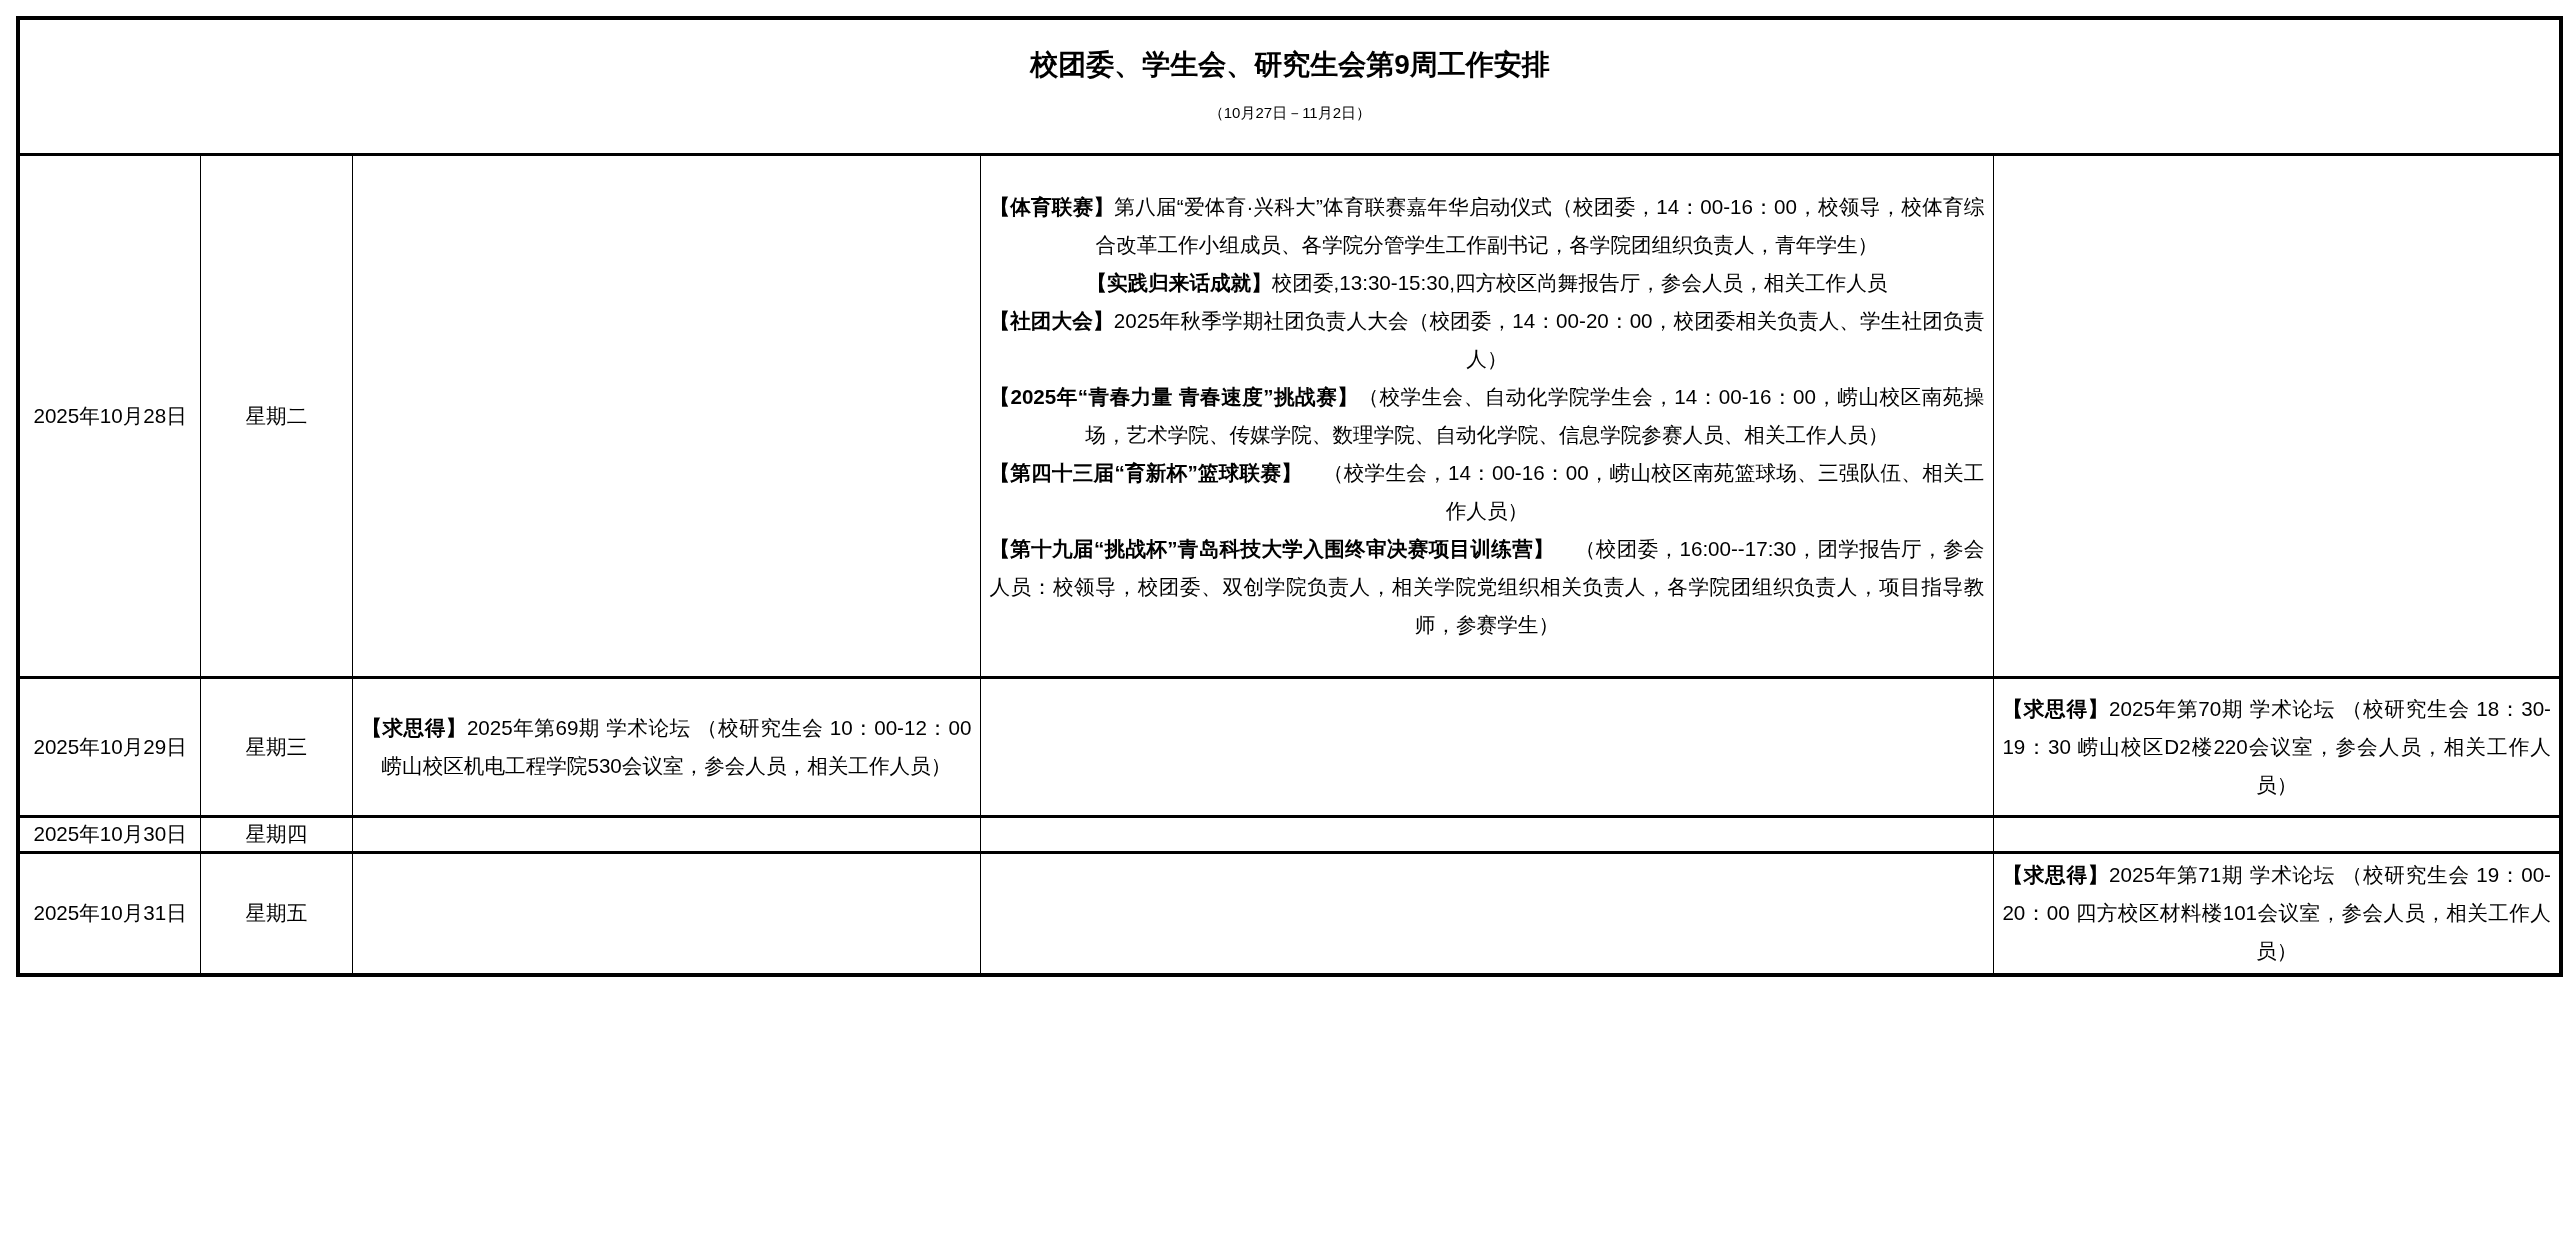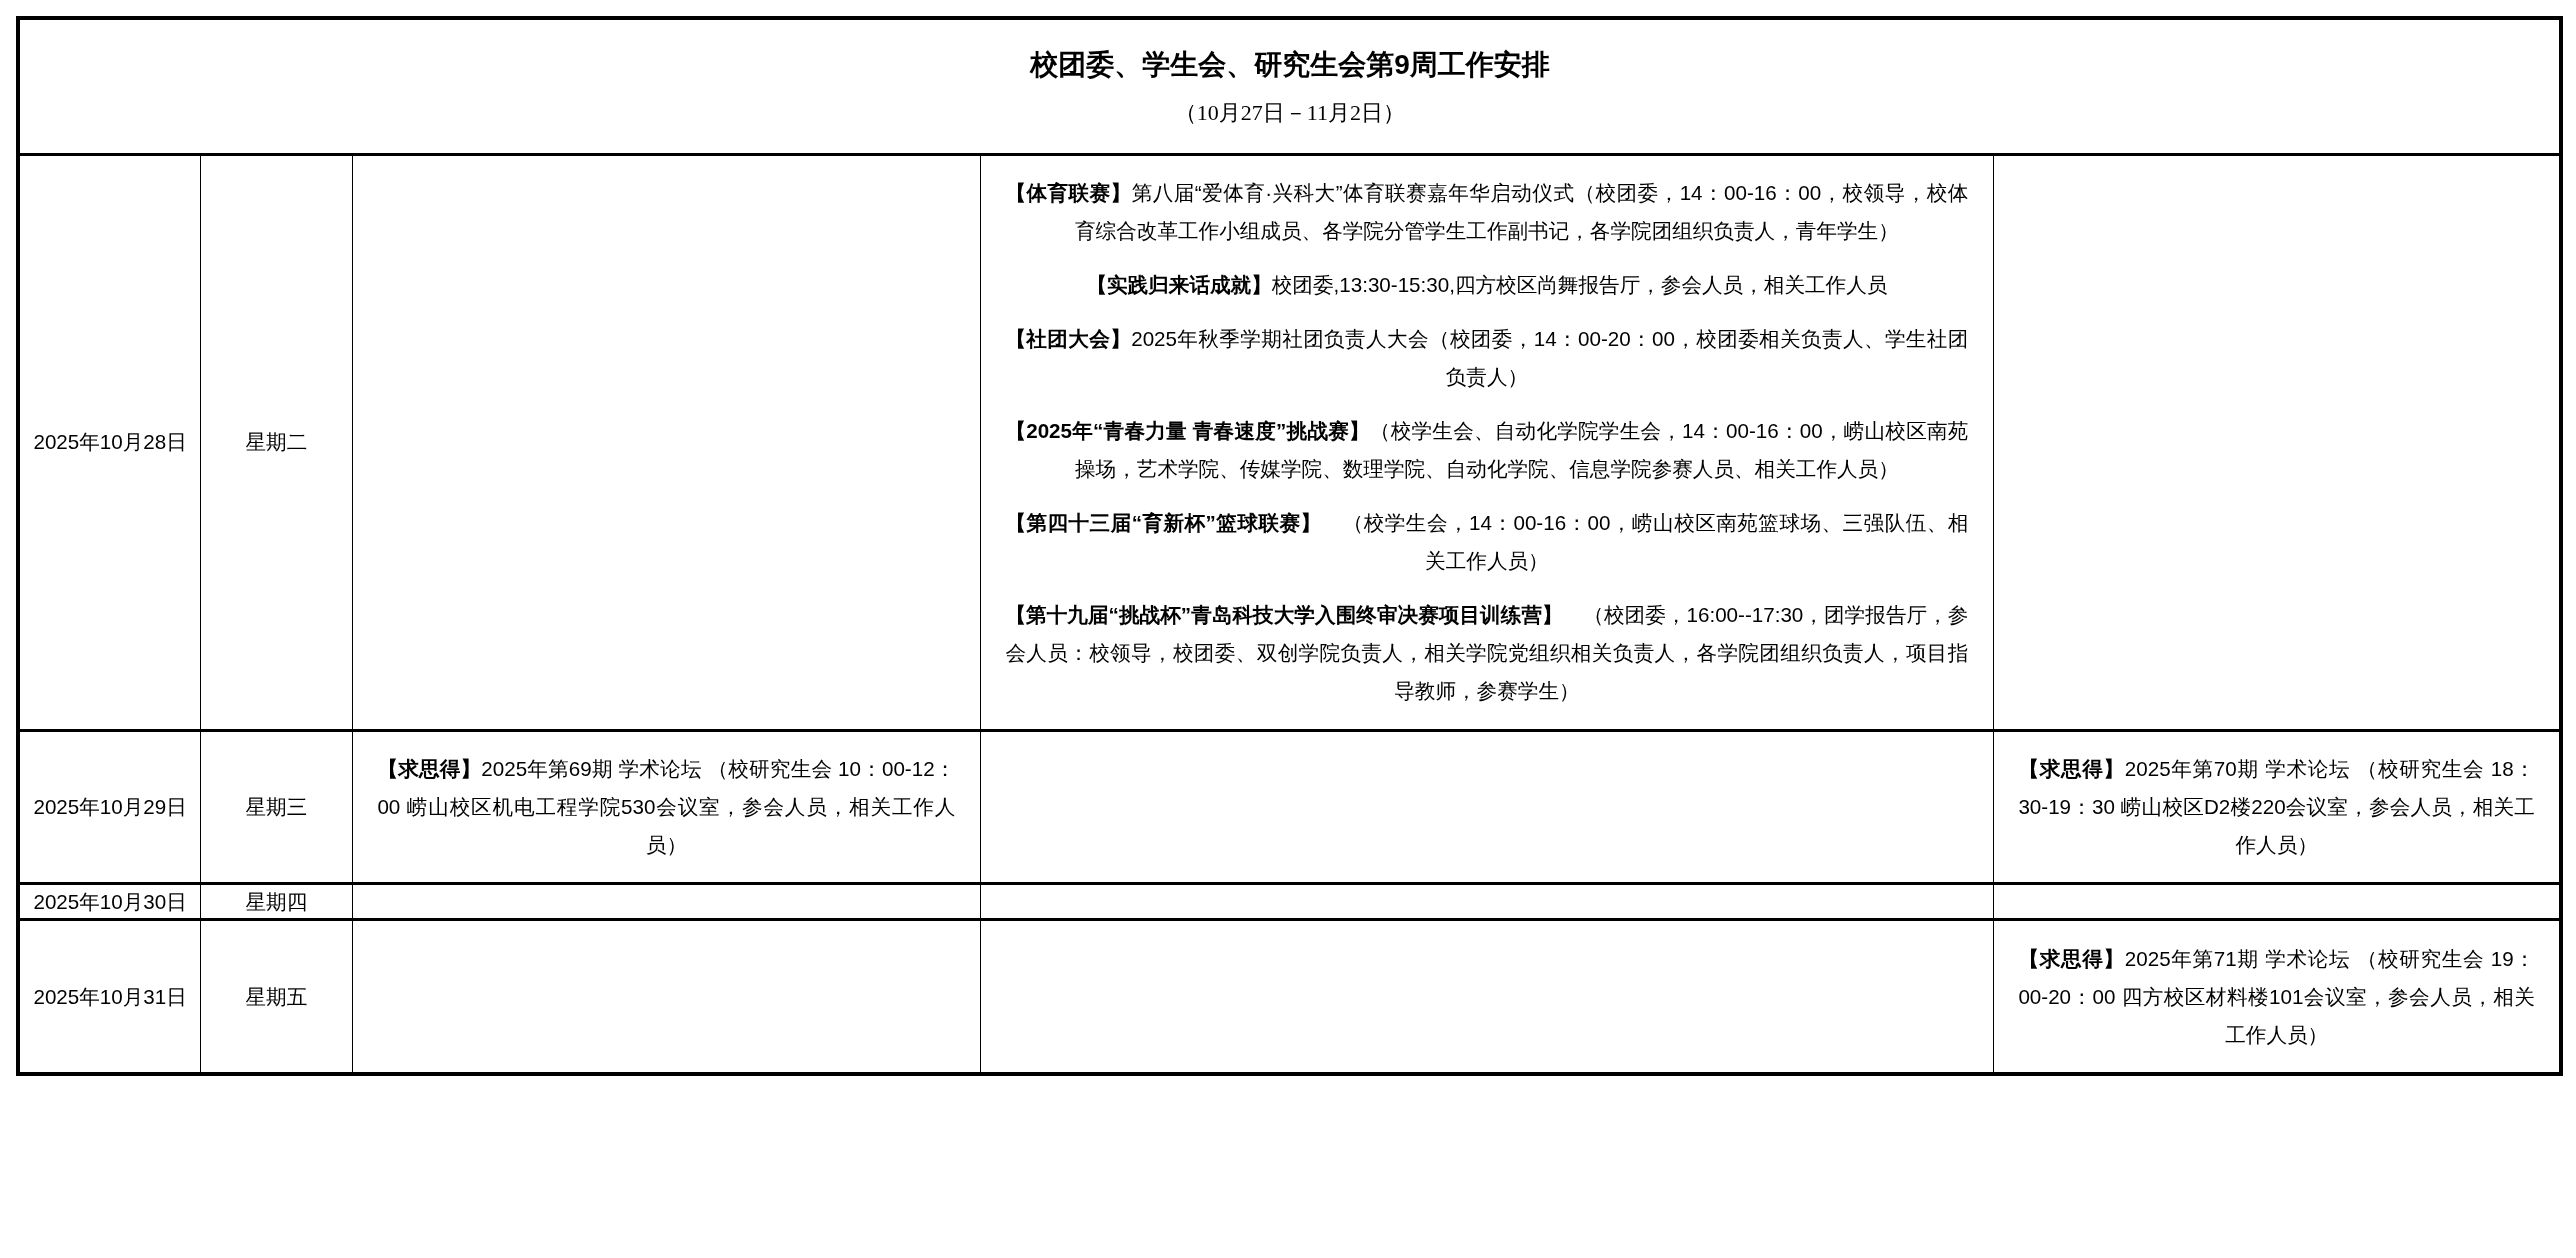--- a/index.html
+++ b/index.html
@@ -21,26 +21,26 @@
     border-left:1.8px solid #000000;
     border-right:1.8px solid #000000;
     border-top:3px solid #000000;
     border-bottom:3px solid #000000;
     vertical-align:middle;
     padding:0;
     overflow:hidden;
   }
   .title-cell{text-align:center;}
   .title{font-size:28px;font-weight:bold;line-height:52px;text-align:center;}
-  .subtitle{font-size:22px;font-weight:normal;line-height:44px;text-align:center;font-family:Liberation Serif, serif;}
+  .subtitle{font-size:15px;font-weight:normal;line-height:44px;text-align:center;}
   th{font-weight:normal;font-size:22px;text-align:center;}
   td.date,td.week{font-size:20.6px;text-align:center;}
   td.content{font-size:20.6px;padding:2.4px 8.5px;}
   p.event{
-    margin:16px;
+    margin:0;
     line-height:38px;
     text-align:justify;
     text-align-last:center;
   }
   p.event b{font-weight:bold;}
 </style>
 </head>
 <body>
 
 <div class="sheet">

